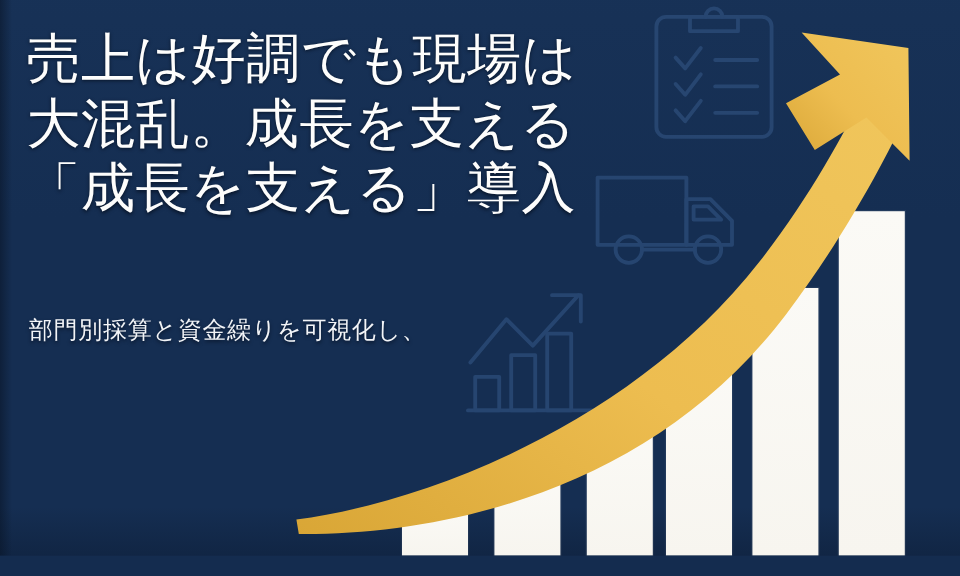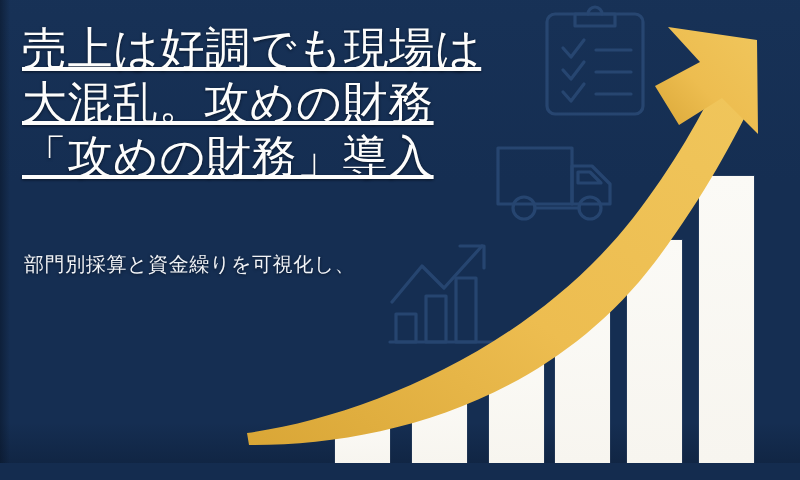--- a/index.html
+++ b/index.html
@@ -37,23 +37,23 @@
   #arrow{position:absolute;left:0;top:0;width:800px;height:480px;}
 
   
   #title{
     position:absolute;left:22px;top:22px;width:470px;
     font-family:"Liberation Serif","DejaVu Serif",serif;
     color:#fdfdfc;font-size:45px;line-height:54px;
     font-weight:400;letter-spacing:.5px;
     text-shadow:0 1px 3px rgba(4,12,26,.75);
   }
-  #title .tl{display:block;white-space:nowrap;text-decoration:underline;}
+  #title .tl{display:block;white-space:nowrap;}
   #subtitle{
-    position:absolute;left:24px;top:248px;width:430px;
+    position:absolute;left:24px;top:260px;width:430px;
     color:#f2f4f7;font-size:20px;line-height:32px;
     font-weight:400;letter-spacing:.6px;
     text-shadow:0 1px 3px rgba(4,12,26,.7);
   }
   #subtitle .sl{display:block;white-space:nowrap;}
 
   
   #baseband{
     position:absolute;left:0;top:463px;width:800px;height:17px;
     background:#142c4f;
@@ -123,21 +123,21 @@
         C 548 403, 380 446, 249 445
         Z" fill="url(#goldgrad)"></path>
 
     <path d="M 757 40 L 758 134 L 722 98 L 679 125 L 655 86 L 700 62 L 668 27 Z" fill="url(#goldgrad)"></path>
   </svg>
 
   <div id="baseband"></div>
 
   <div id="title" style="color: rgb(253, 253, 252);">
     <span class="tl">売上は好調でも現場は</span>
-    <span class="tl">大混乱。攻めの財務</span>
-    <span class="tl">「攻めの財務」導入</span>
+    <span class="tl">大混乱。成長を支える</span>
+    <span class="tl">「成長を支える」導入</span>
   </div>
 
   <div id="subtitle" style="color: rgb(242, 244, 247);">
     <span class="sl">部門別採算と資金繰りを可視化し、</span>
   </div>
 
 </div>
 
 </body></html>

